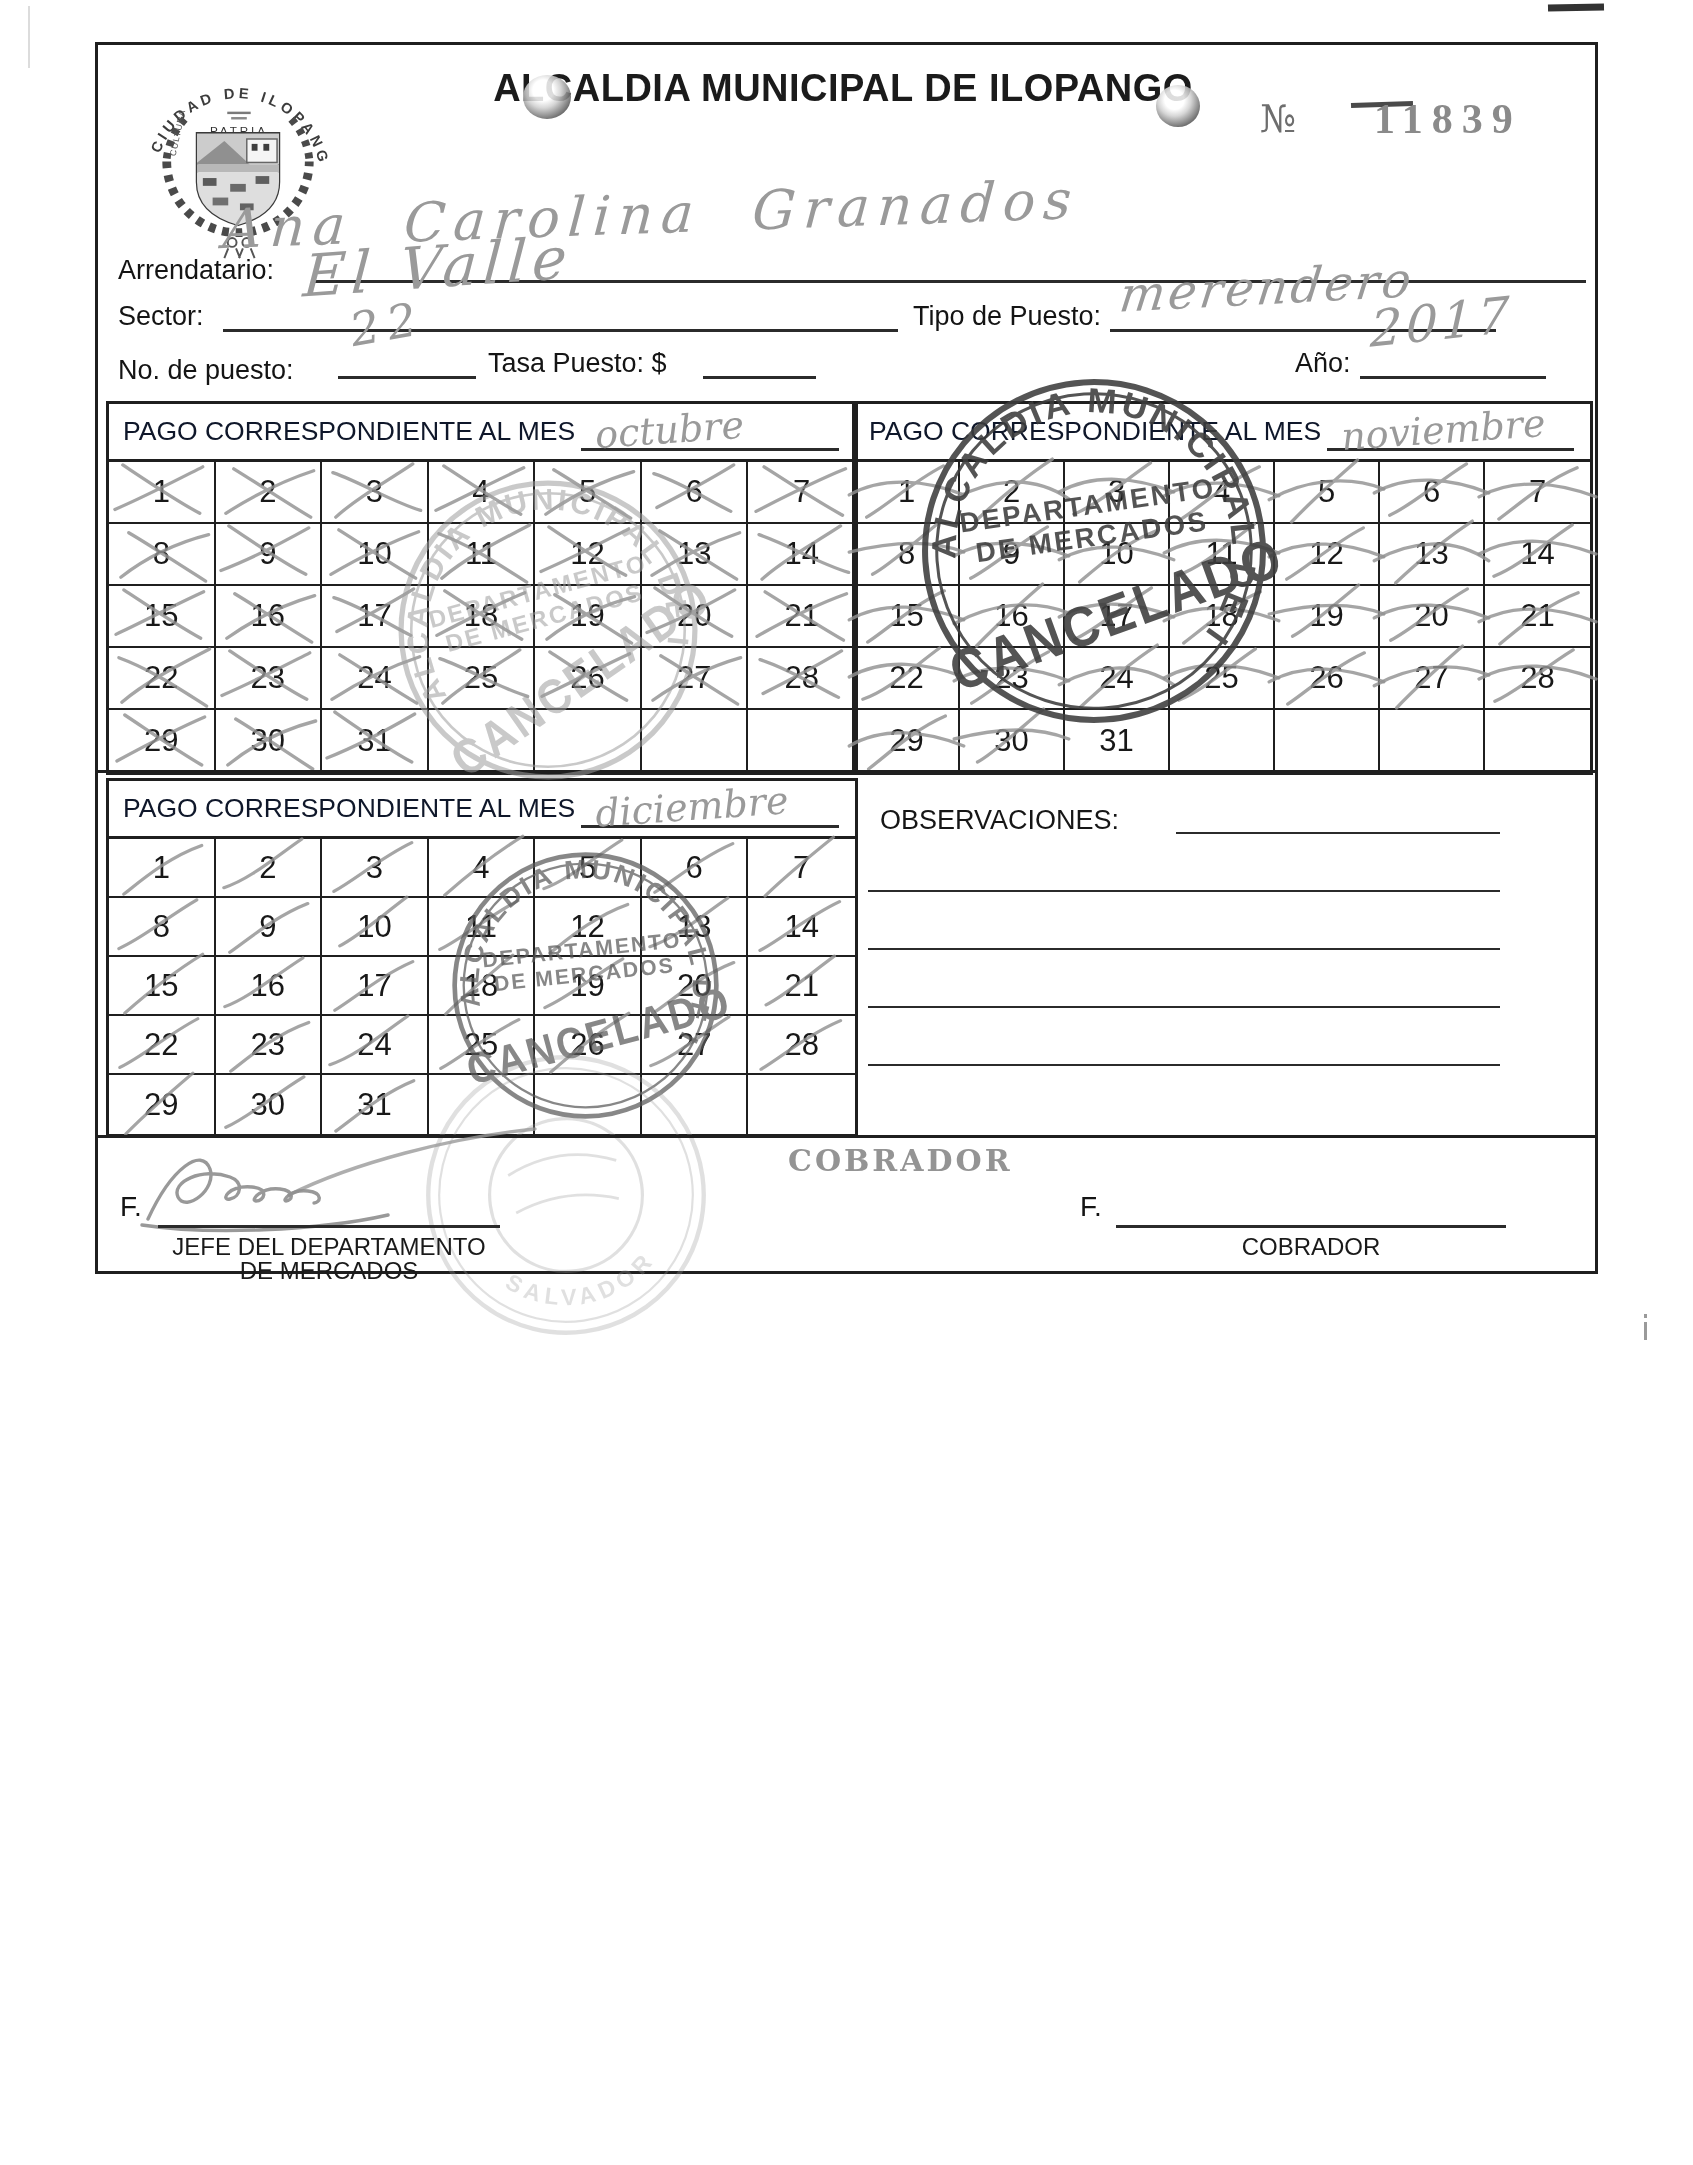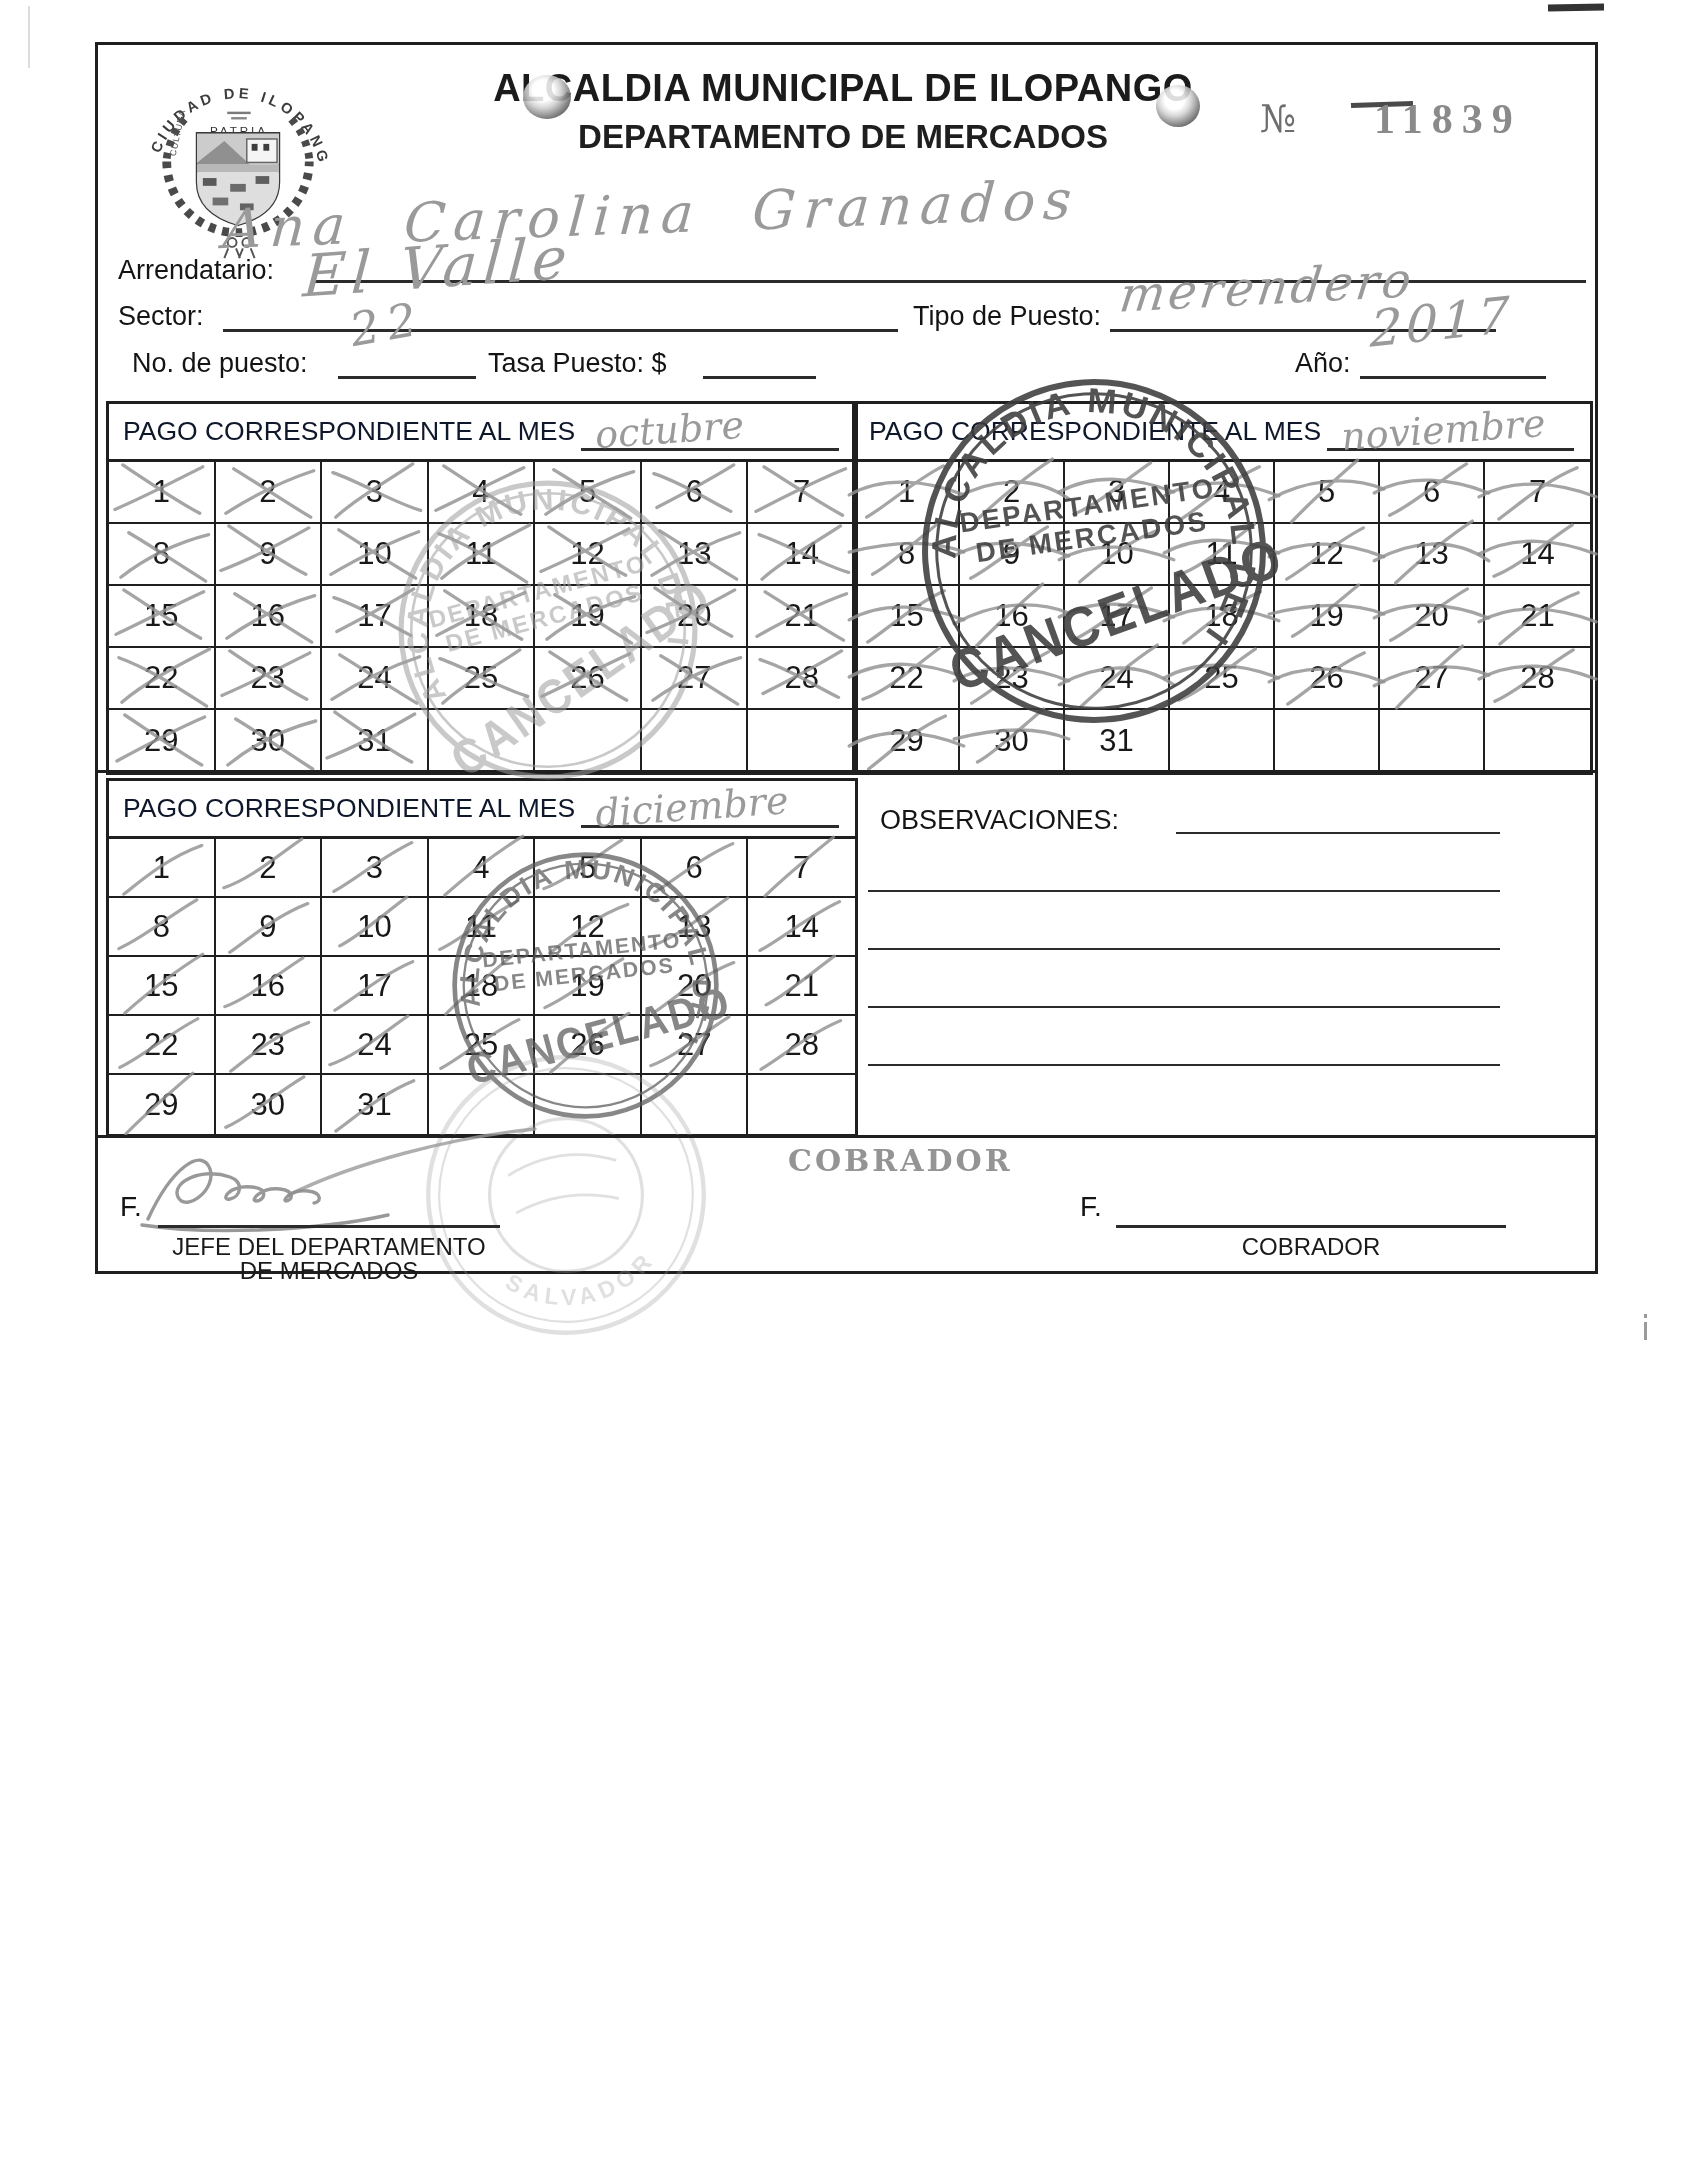--- a/index.html
+++ b/index.html
@@ -113,41 +113,40 @@
         <rect x="112" y="150" width="14" height="7" fill="#636363"></rect>
       </g>
 
       <circle cx="104" cy="190" r="4.5" fill="none" stroke="#555" stroke-width="2"></circle>
       <circle cx="119" cy="190" r="4.5" fill="none" stroke="#555" stroke-width="2"></circle>
       <path d="M 100 196 l -4 10 M 108 196 l 4 10 M 115 196 l -4 10 M 123 196 l 4 10" stroke="#555" stroke-width="2" fill="none"></path>
     </svg>
 
     <div class="title-block">
       <div class="title1">ALCALDIA MUNICIPAL DE ILOPANGO</div>
-      <div class="title2">DEPARTAMENTO DE MERCADOS</div>
     </div>
     <div class="blob" id="blob-1"></div>
     <div class="blob" id="blob-2"></div>
     <div class="num-label">№</div>
     <div class="num-dash"></div>
     <div class="num-value">11839</div>
 
     <span class="flabel" style="left:20px;top:210px;">Arrendatario:</span>
     <div class="uline" style="left:215px;top:235px;width:1273px;"></div>
     <span class="hw" style="left:125px;top:138px;font-size:54px;letter-spacing:8px;word-spacing:26px;transform:rotate(-2deg) skewX(-6deg);">Ana Carolina Granados</span>
 
     <span class="flabel" style="left:20px;top:256px;">Sector:</span>
     <div class="uline" style="left:125px;top:284px;width:675px;"></div>
     <span class="hw" style="left:205px;top:188px;font-size:58px;letter-spacing:6px;transform:rotate(-4deg) skewX(-8deg);">El Valle</span>
 
     <span class="flabel" style="left:815px;top:256px;">Tipo de Puesto:</span>
     <div class="uline" style="left:1012px;top:284px;width:386px;"></div>
     <span class="hw" style="left:1022px;top:214px;font-size:48px;letter-spacing:3px;transform:rotate(-3deg) skewX(-10deg);">merendero</span>
 
-    <span class="flabel" style="left:20px;top:303px;margin-left:14px;">No. de puesto:</span>
+    <span class="flabel" style="left:20px;top:310px;">No. de puesto:</span>
     <div class="uline" style="left:240px;top:331px;width:138px;"></div>
     <span class="hw" style="left:252px;top:252px;font-size:46px;letter-spacing:8px;transform:rotate(-10deg);">22</span>
 
     <span class="flabel" style="left:390px;top:303px;">Tasa Puesto: $</span>
     <div class="uline" style="left:605px;top:331px;width:113px;"></div>
 
     <span class="flabel" style="left:1197px;top:303px;">Año:</span>
     <div class="uline" style="left:1262px;top:331px;width:186px;"></div>
     <span class="hw" style="left:1272px;top:248px;font-size:50px;letter-spacing:4px;transform:rotate(-6deg) skewX(-8deg);">2017</span>
 

